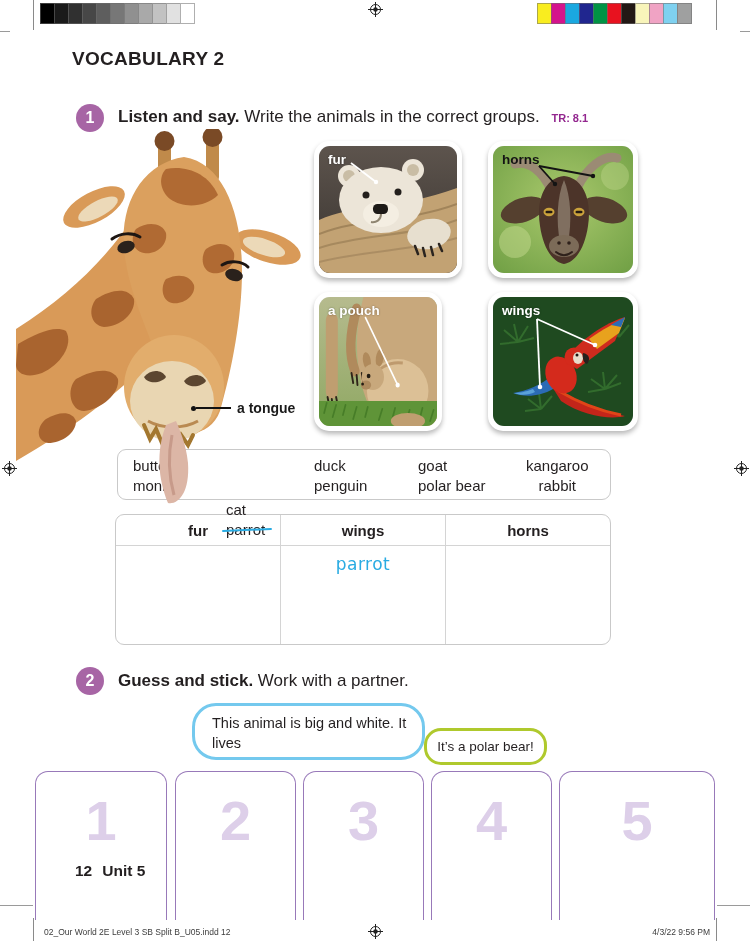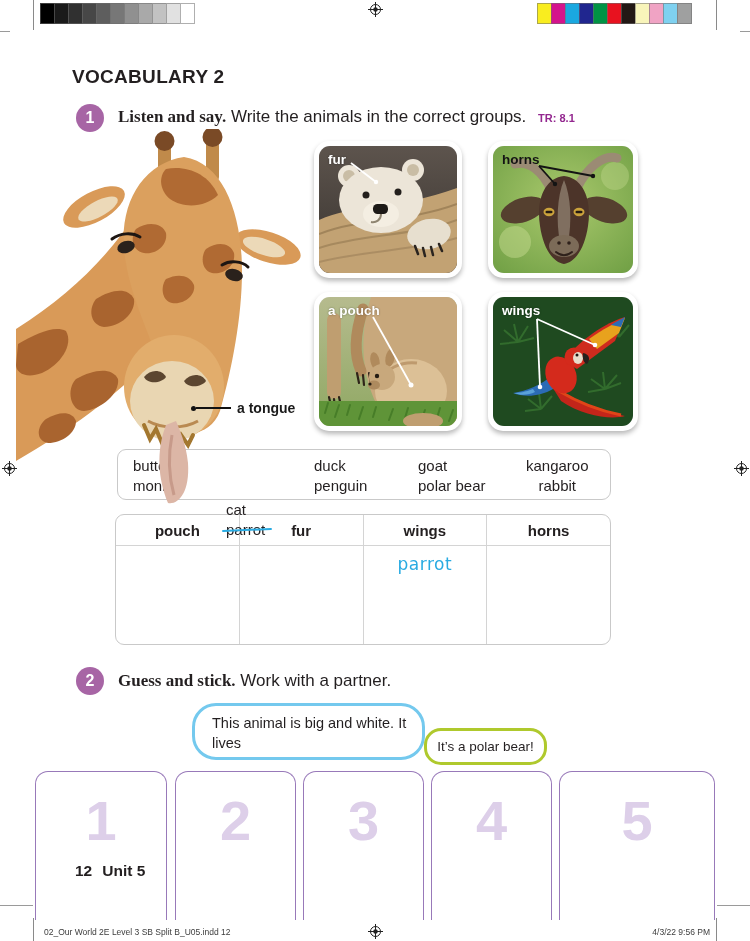--- a/index.html
+++ b/index.html
@@ -12,21 +12,21 @@
   .swatch{width:15px;height:21px;border:1px solid rgba(110,110,110,.55);box-sizing:border-box;margin-right:-1px;}
   .trim-v{width:1px;background:#8a8a8a;}
   .trim-h{height:1px;background:#9a9a9a;}
 
   
   .h-vocab{font-size:19px;font-weight:bold;letter-spacing:.3px;color:#231f20;}
   .act-row{display:flex;align-items:center;gap:14px;}
   .act-circle{width:28px;height:28px;border-radius:50%;background:#a765a5;color:#fff;
               font-weight:bold;font-size:16px;display:flex;align-items:center;justify-content:center;flex:0 0 auto;}
   .act-text{font-size:17px;line-height:28px;white-space:nowrap;}
-  .act-title{font-weight:bold;font-family:Liberation Serif, serif;}
+  .act-title{font-weight:bold;}
   .tr-ref{font-size:11px;font-weight:bold;color:#93278f;margin-left:7px;}
 
   
   .photo-card{position:absolute;background:#fff;border-radius:15px;padding:5px;
               box-shadow:0 3px 5px rgba(0,0,0,.28);box-sizing:border-box;}
   .photo{position:relative;width:100%;height:100%;border-radius:11px;overflow:hidden;background:#ddd;}
   .photo svg{display:block;width:100%;height:100%;}
   .photo-label{position:absolute;top:6px;left:9px;font-size:13.5px;font-weight:bold;line-height:15px;}
   .label-white{color:#fff;text-shadow:0 0 2px rgba(0,0,0,.4);}
   .label-black{color:#141414;}
@@ -127,21 +127,21 @@
     <line x1="0" y1="7.5" x2="15" y2="7.5" stroke="#222" stroke-width="1"></line>
     <circle cx="7.5" cy="7.5" r="2.3" fill="#222"></circle>
   </svg>
   <svg class="abs" style="left:368px;top:924px;" width="15" height="15">
     <circle cx="7.5" cy="7.5" r="5" fill="none" stroke="#222" stroke-width="1"></circle>
     <line x1="7.5" y1="0" x2="7.5" y2="15" stroke="#222" stroke-width="1"></line>
     <line x1="0" y1="7.5" x2="15" y2="7.5" stroke="#222" stroke-width="1"></line>
     <circle cx="7.5" cy="7.5" r="2.3" fill="#222"></circle>
   </svg>
 
-  <div class="abs h-vocab" style="left:72px;top:66px;text-align:right;">VOCABULARY 2</div>
+  <div class="abs h-vocab" style="left:72px;top:48px;text-align:right;">VOCABULARY 2</div>
 
   <div class="abs act-row" style="left:76px;top:103px;">
     <div class="act-circle">1</div>
     <div class="act-text">
       <span class="act-title">Listen and say.</span>
       <span>Write the animals in the correct groups.</span>
       <span class="tr-ref">TR: 8.1</span>
     </div>
   </div>
 
@@ -265,21 +265,21 @@
 
         <line x1="46" y1="20" x2="62" y2="38" stroke="#141414" stroke-width="1.8"></line>
         <circle cx="62" cy="38" r="2.2" fill="#141414"></circle>
         <line x1="46" y1="20" x2="100" y2="30" stroke="#141414" stroke-width="1.8"></line>
         <circle cx="100" cy="30" r="2.2" fill="#141414"></circle>
       </svg>
       <span class="photo-label label-black">horns</span>
     </div>
   </div>
 
-  <div class="photo-card" style="left:314px;top:292px;width:148px;height:139px;">
+  <div class="photo-card" style="left:314px;top:292px;width:128px;height:139px;">
     <div class="photo">
       <svg viewBox="0 0 138 129" preserveAspectRatio="none">
         <defs>
           <linearGradient id="kbg" x1="0" y1="0" x2="0" y2="1">
             <stop offset="0" stop-color="#b6bb8e"></stop>
               <stop offset="1" stop-color="#8fa863"></stop>
           </linearGradient>
         </defs>
         <rect width="138" height="129" fill="url(#kbg)"></rect>
 
@@ -365,24 +365,20 @@
       <div>polar bear</div>
     </div>
     <div class="wb-col" style="left:408px;text-align:center;">
       <div>kangaroo</div>
       <div>rabbit</div>
     </div>
   </div>
 
   <div class="abs group-table">
     <div class="gt-col">
-      <div class="gt-head">pouch</div>
-      <div class="gt-body"></div>
-    </div>
-    <div class="gt-col">
       <div class="gt-head">fur</div>
       <div class="gt-body"></div>
     </div>
     <div class="gt-col">
       <div class="gt-head">wings</div>
       <div class="gt-body">
         <span>parrot</span>
       </div>
     </div>
     <div class="gt-col">

